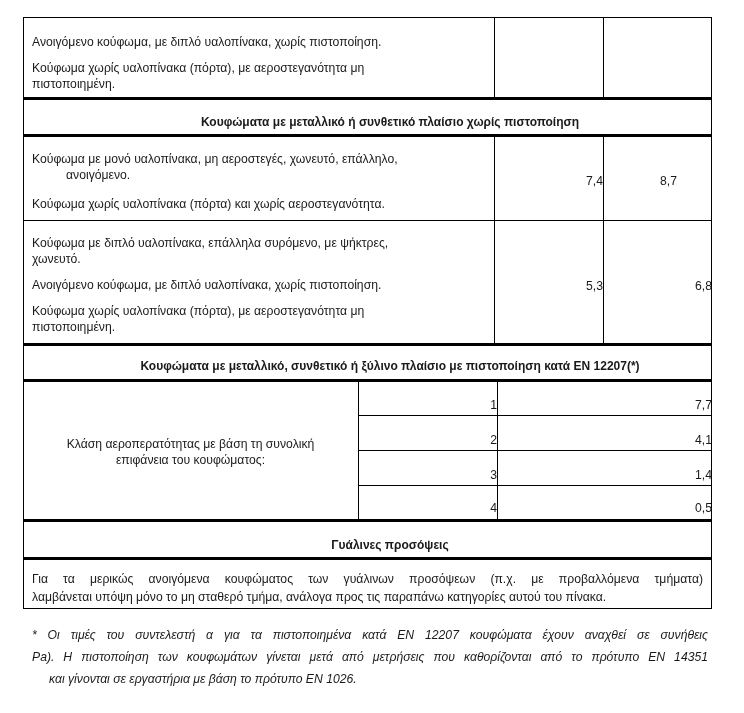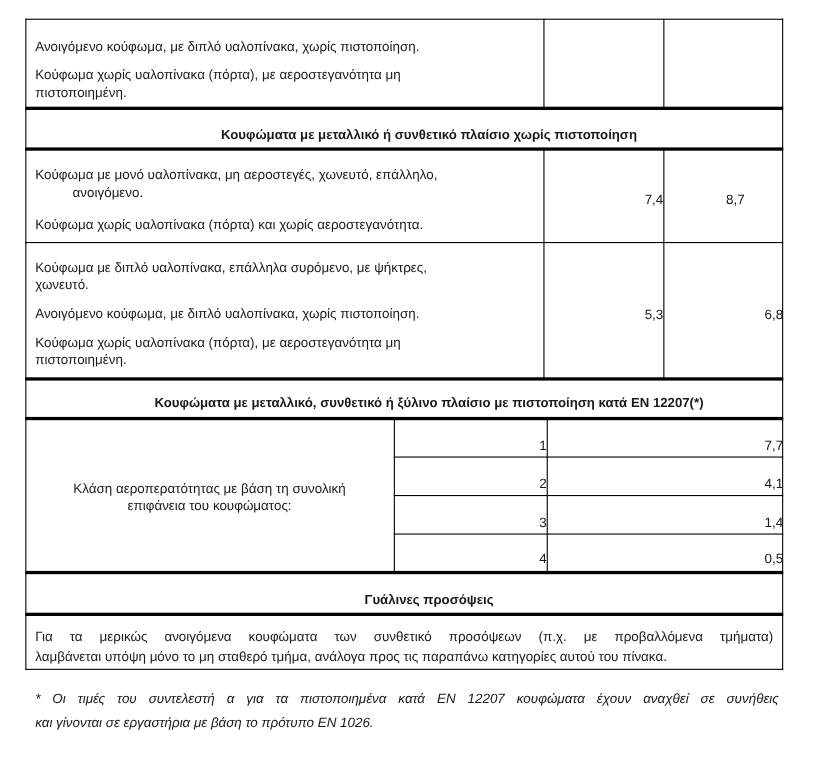--- a/index.html
+++ b/index.html
@@ -11,21 +11,21 @@
   .thin { height:1px; }
   .vline { position:absolute; width:1px; background:#000; }
   .txt { position:absolute; line-height:16px; white-space:nowrap; }
   .hdr { position:absolute; left:23px; width:734px; text-align:center; font-weight:bold; font-size:12px; line-height:16px; }
   .num { position:absolute; text-align:right; line-height:16px; }
   .para { position:absolute; left:32px; width:671px; text-align:justify; line-height:18px; }
   .para span { display:block; }
   .just-last { text-align-last:justify; }
   .footnote { position:absolute; left:32px; width:676px; font-style:italic; line-height:22px; font-size:12.2px; text-align:justify; }
   .footnote span { display:block; text-align-last:justify; }
-  .footnote span.last { text-align-last:left; }
+  .footnote span.last { text-align-last:left;margin-left:17px; }
 </style>
 </head>
 <body>
 
 <div class="table-frame"></div>
 
 <div class="hline thin" style="top:17px;"></div>
 
 <div class="vline" style="left:494px; top:17px; height:81px;"></div>
 <div class="vline" style="left:603px; top:17px; height:81px;"></div>
@@ -88,21 +88,22 @@
 <div class="abs" style="left:358px; width:354px; height:1px; background:#000; top:485px;"></div>
 <div>
   <div class="num" style="left:359px; width:138px; top:500px;">4</div>
   <div class="num" style="left:498px; width:214px; top:500px;">0,5</div>
 </div>
 <div class="hline thick" style="top:519px;"></div>
 
 <div class="hdr" style="top:537px;">Γυάλινες προσόψεις</div>
 <div class="hline thick" style="top:557px;"></div>
 <div class="para" style="top:570px;">
-  <span class="just-last">Για τα μερικώς ανοιγόμενα κουφώματα των συνθετικό προσόψεων (π.χ. με προβαλλόμενα τμήματα)</span>
+  <span class="just-last">Για τα μερικώς ανοιγόμενα κουφώματος των γυάλινων προσόψεων (π.χ. με προβαλλόμενα τμήματα)</span>
   <span>λαμβάνεται υπόψη μόνο το μη σταθερό τμήμα, ανάλογα προς τις παραπάνω κατηγορίες αυτού του πίνακα.</span>
 </div>
 <div class="hline thin" style="top:608px;"></div>
 
 <div class="footnote" style="top:624px;">
   <span>* Οι τιμές του συντελεστή α για τα πιστοποιημένα κατά EN 12207 κουφώματα έχουν αναχθεί σε συνήθεις</span>
+  <span>Pa). Η πιστοποίηση των κουφωμάτων γίνεται μετά από μετρήσεις που καθορίζονται από το πρότυπο EN 14351</span>
   <span class="last">και γίνονται σε εργαστήρια με βάση το πρότυπο EN 1026.</span>
 </div>
 
 </body></html>

